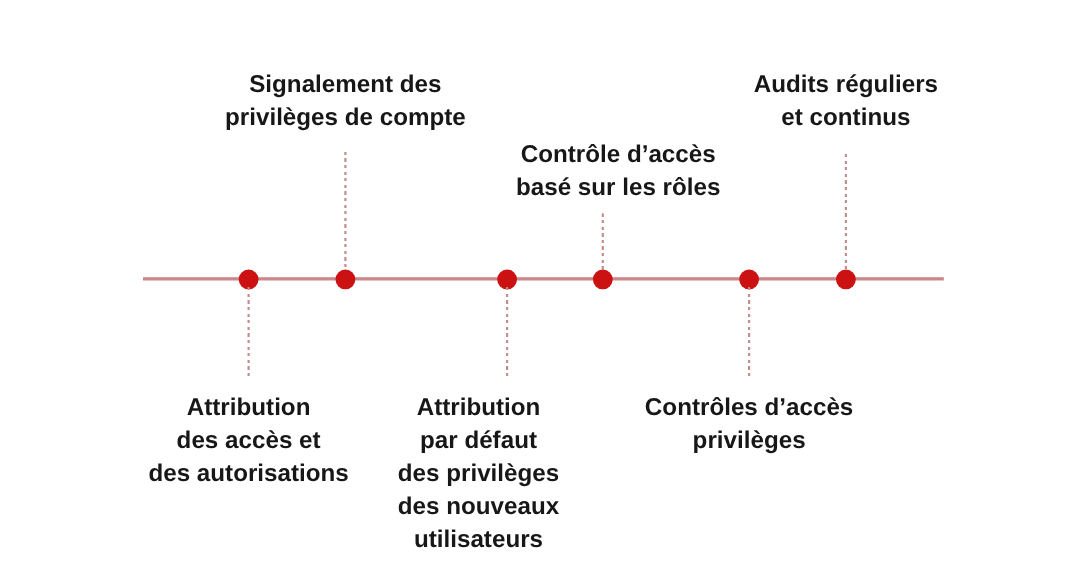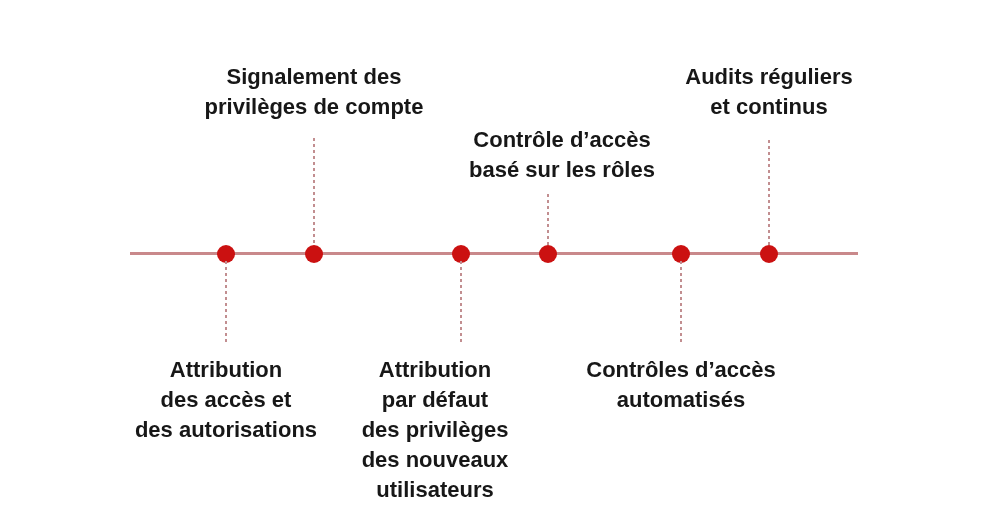--- a/index.html
+++ b/index.html
@@ -87,21 +87,21 @@
     <div class="dot" style="left:548px;"></div>
     <div class="connector" style="left:548px;top:194px;height:52px;"></div>
     <div class="label" style="left:548px;top:125px;margin-left:14px;">Contrôle d’accès
 basé sur les rôles</div>
   </div>
 
   <div>
     <div class="dot" style="left:681px;"></div>
     <div class="connector" style="left:681px;top:261px;height:84px;"></div>
     <div class="label" style="left:681px;top:355px;">Contrôles d’accès
-automatisés</div>
+privilèges</div>
   </div>
 
   <div>
     <div class="dot" style="left:769px;"></div>
     <div class="connector" style="left:769px;top:140px;height:106px;"></div>
     <div class="label" style="left:769px;top:62px;">Audits réguliers
 et continus</div>
   </div>
 
 </div>

